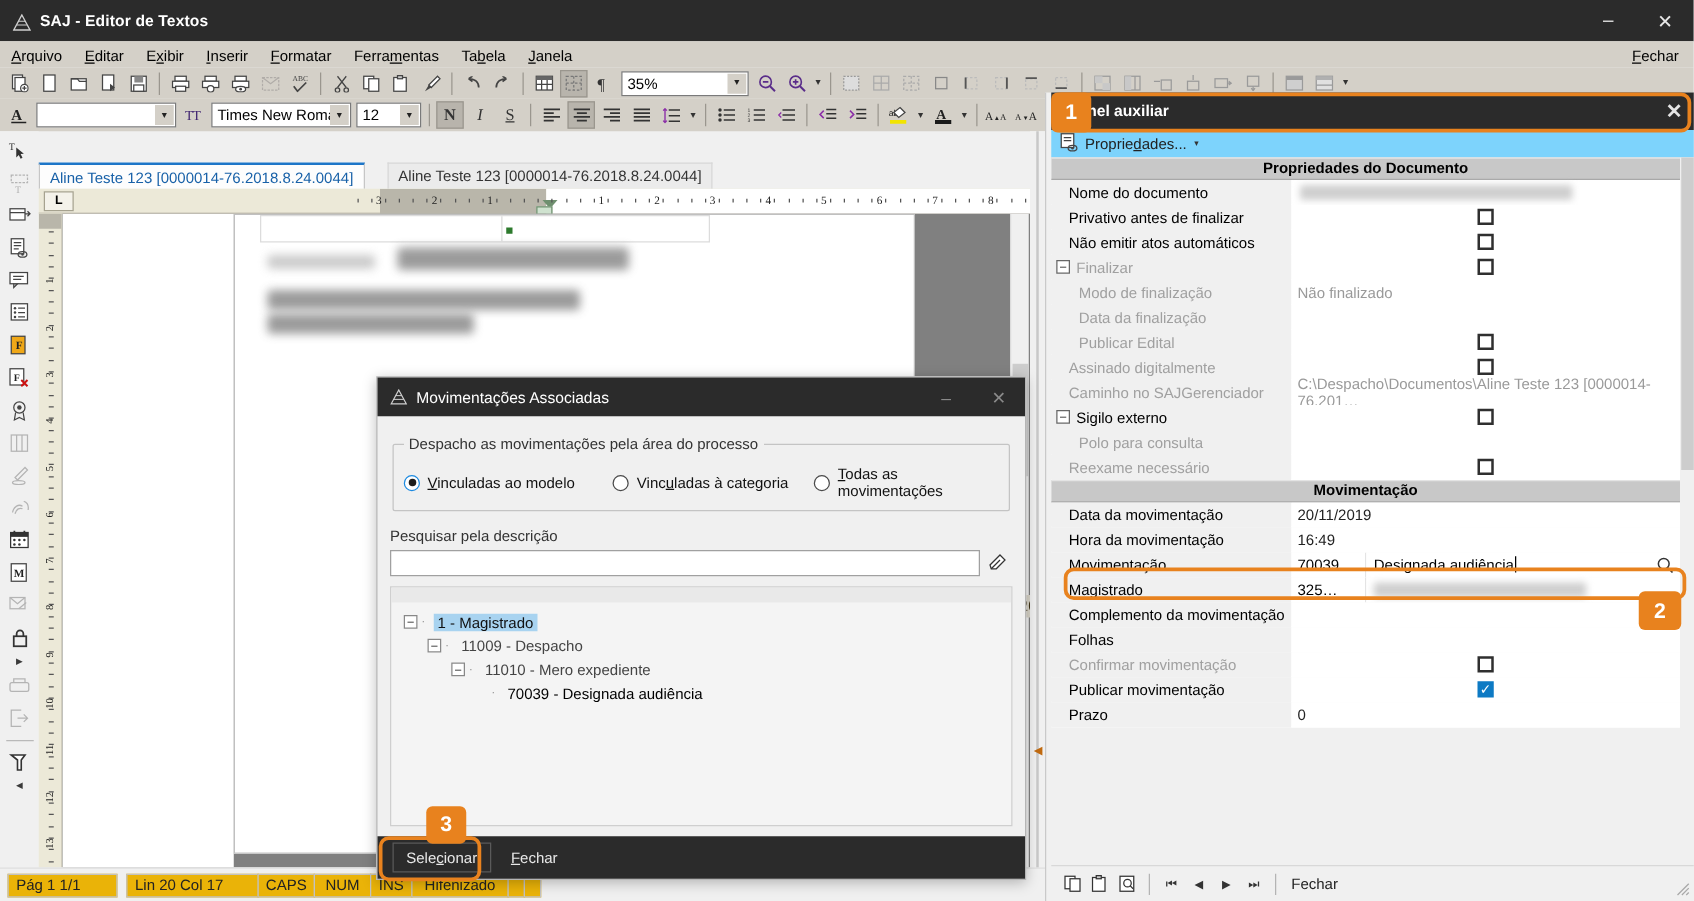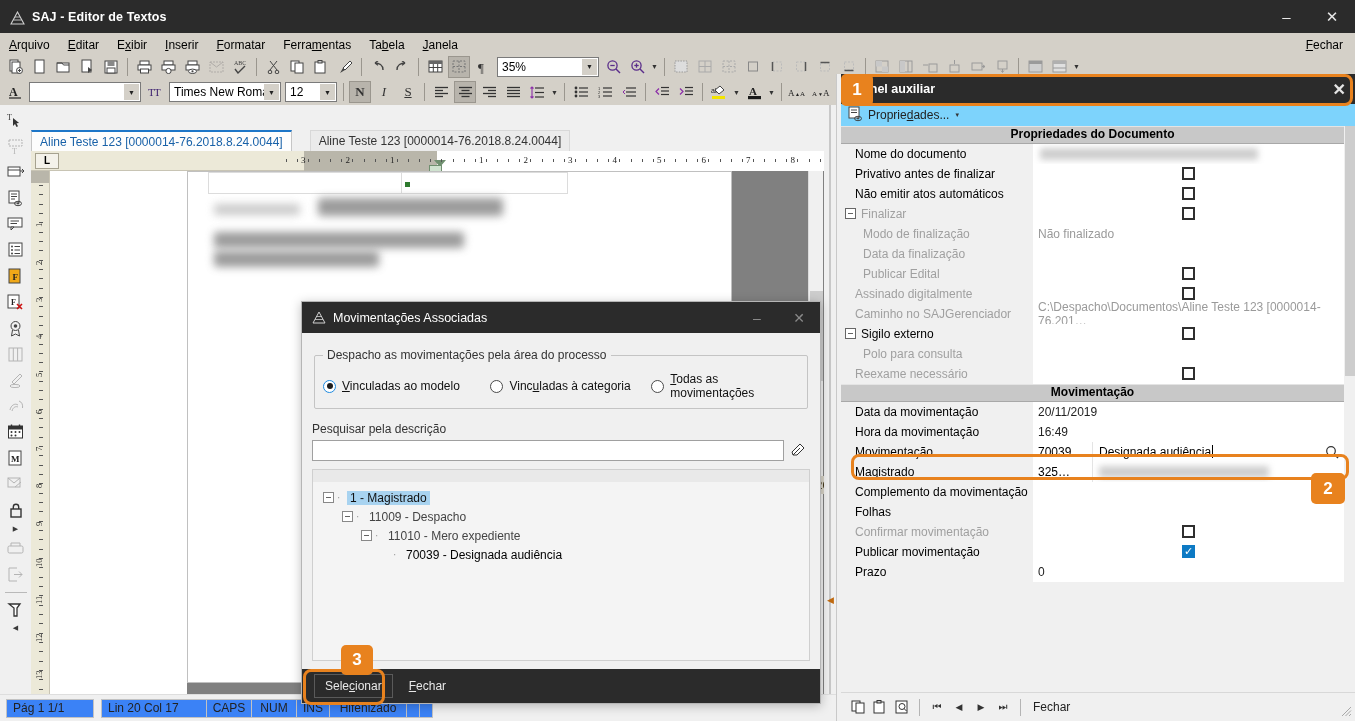--- a/index.html
+++ b/index.html
@@ -198,21 +198,21 @@
     position: absolute; left: 5px; top: 0; width: 2px; height: 612px; background: #c8c8c8;
   }
 
   
   .statusbar {
     position: absolute; left: 0; top: 694px; width: 836px; height: 27px;
     background: #f0f0f0; display: flex; align-items: center;
     padding-left: 6px; border-top: 1px solid #dedede;
   }
   .sb-cell {
-    height: 19px; border: 1px solid #c2c2c2; background: #3b82f6;
+    height: 19px; border: 1px solid #c2c2c2; background: #eab308;
     display: flex; align-items: center; padding: 0 6px;
     margin-right: -1px; font-size: 12px; color: #222;
   }
   .sb-gap { width: 8px; }
 
   
   .auxpanel {
     position: absolute; left: 836px; top: 74px; width: 519px; height: 647px;
     background: #f0f0f0; border-left: 1px solid #c9c9c9;
   }

